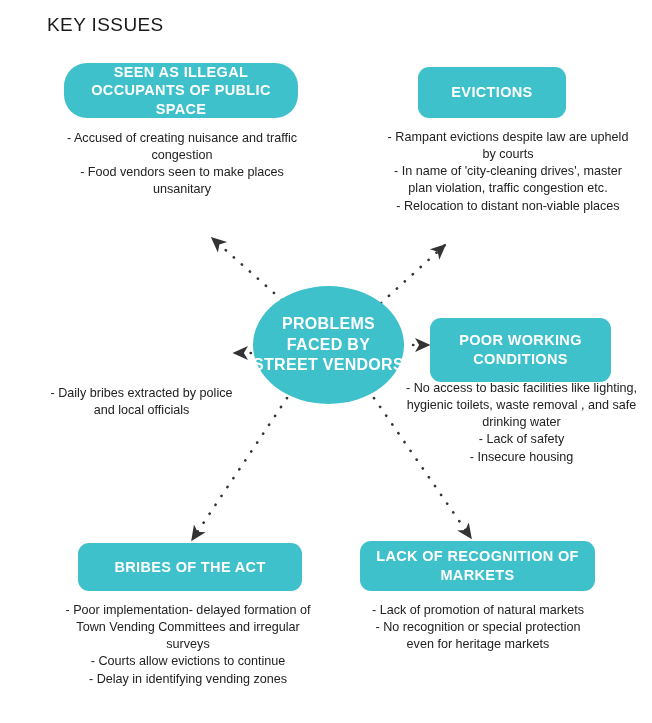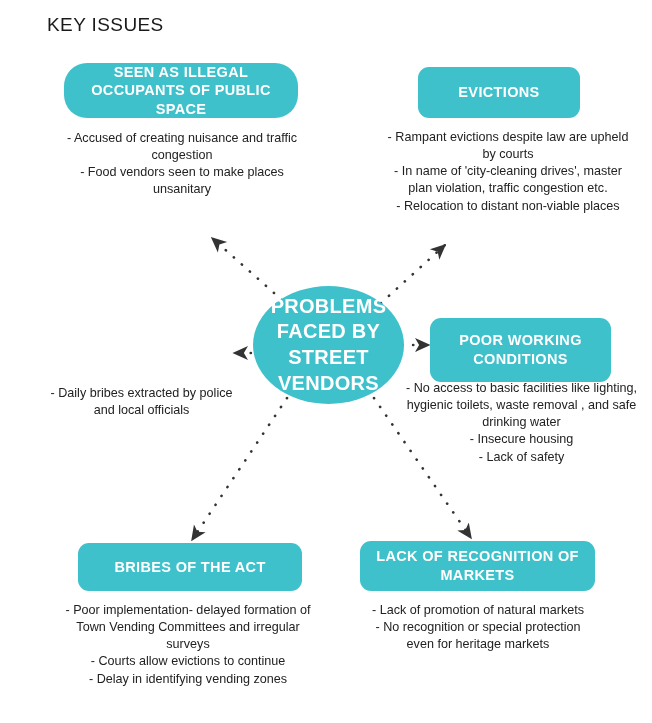--- a/index.html
+++ b/index.html
@@ -66,32 +66,32 @@
     height: 118px;
     background: #3FC1CB;
     border-radius: 50%;
     display: flex;
     align-items: center;
     justify-content: center;
   }
   .hub-label {
     color: #ffffff;
     font-weight: bold;
-    font-size: 20px;
+    font-size: 16px;
     line-height: 1.28;
     letter-spacing: 0.3px;
     text-align: center;
   }
 
   
   
   #box-illegal      { left: 64px;  top: 63px;  width: 234px; height: 55px; border-radius: 23px; }
   #body-illegal     { left: 58px;  top: 130px; width: 248px; }
   
-  #box-evictions    { left: 418px; top: 67px;  width: 162px; height: 51px; }
+  #box-evictions    { left: 418px; top: 67px;  width: 148px; height: 51px; }
   #body-evictions   { left: 384px; top: 129px; width: 248px; }
   
   #box-harassment   { left: 48px;  top: 328px; width: 185px; height: 50px; }
   #body-harassment  { left: 44px;  top: 385px; width: 195px; }
   
   #box-poorwork     { left: 430px; top: 318px; width: 181px; height: 64px; }
   #body-poorwork    { left: 404px; top: 380px; width: 235px; }
   
   #box-failure      { left: 78px;  top: 543px; width: 224px; height: 48px; }
   #body-failure     { left: 60px;  top: 602px; width: 256px; }
@@ -143,22 +143,22 @@
       <span class="bullet-line">- Rampant evictions despite law are upheld by courts</span>
       <span class="bullet-line">-  In name of 'city-cleaning drives', master plan violation, traffic congestion etc.</span>
       <span class="bullet-line">- Relocation to distant non-viable places</span>
     </div>
 
   <div class="node-body" id="body-harassment">- Daily bribes extracted by police and local officials</div>
 
   <div class="node-box" id="box-poorwork">POOR WORKING CONDITIONS</div>
   <div class="node-body" id="body-poorwork">
       <span class="bullet-line">- No access to basic facilities like lighting, hygienic toilets, waste removal , and safe drinking water</span>
+      <span class="bullet-line">-   Lack of safety</span>
       <span class="bullet-line">-  Insecure housing</span>
-      <span class="bullet-line">-   Lack of safety</span>
     </div>
 
   <div class="node-box" id="box-failure">BRIBES OF THE ACT</div>
   <div class="node-body" id="body-failure">
       <span class="bullet-line">- Poor implementation- delayed formation of Town Vending Committees and irregular surveys</span>
       <span class="bullet-line">-   Courts allow evictions to continue</span>
       <span class="bullet-line">-   Delay in identifying vending zones</span>
     </div>
 
   <div class="node-box" id="box-recognition">LACK OF RECOGNITION OF MARKETS</div>

